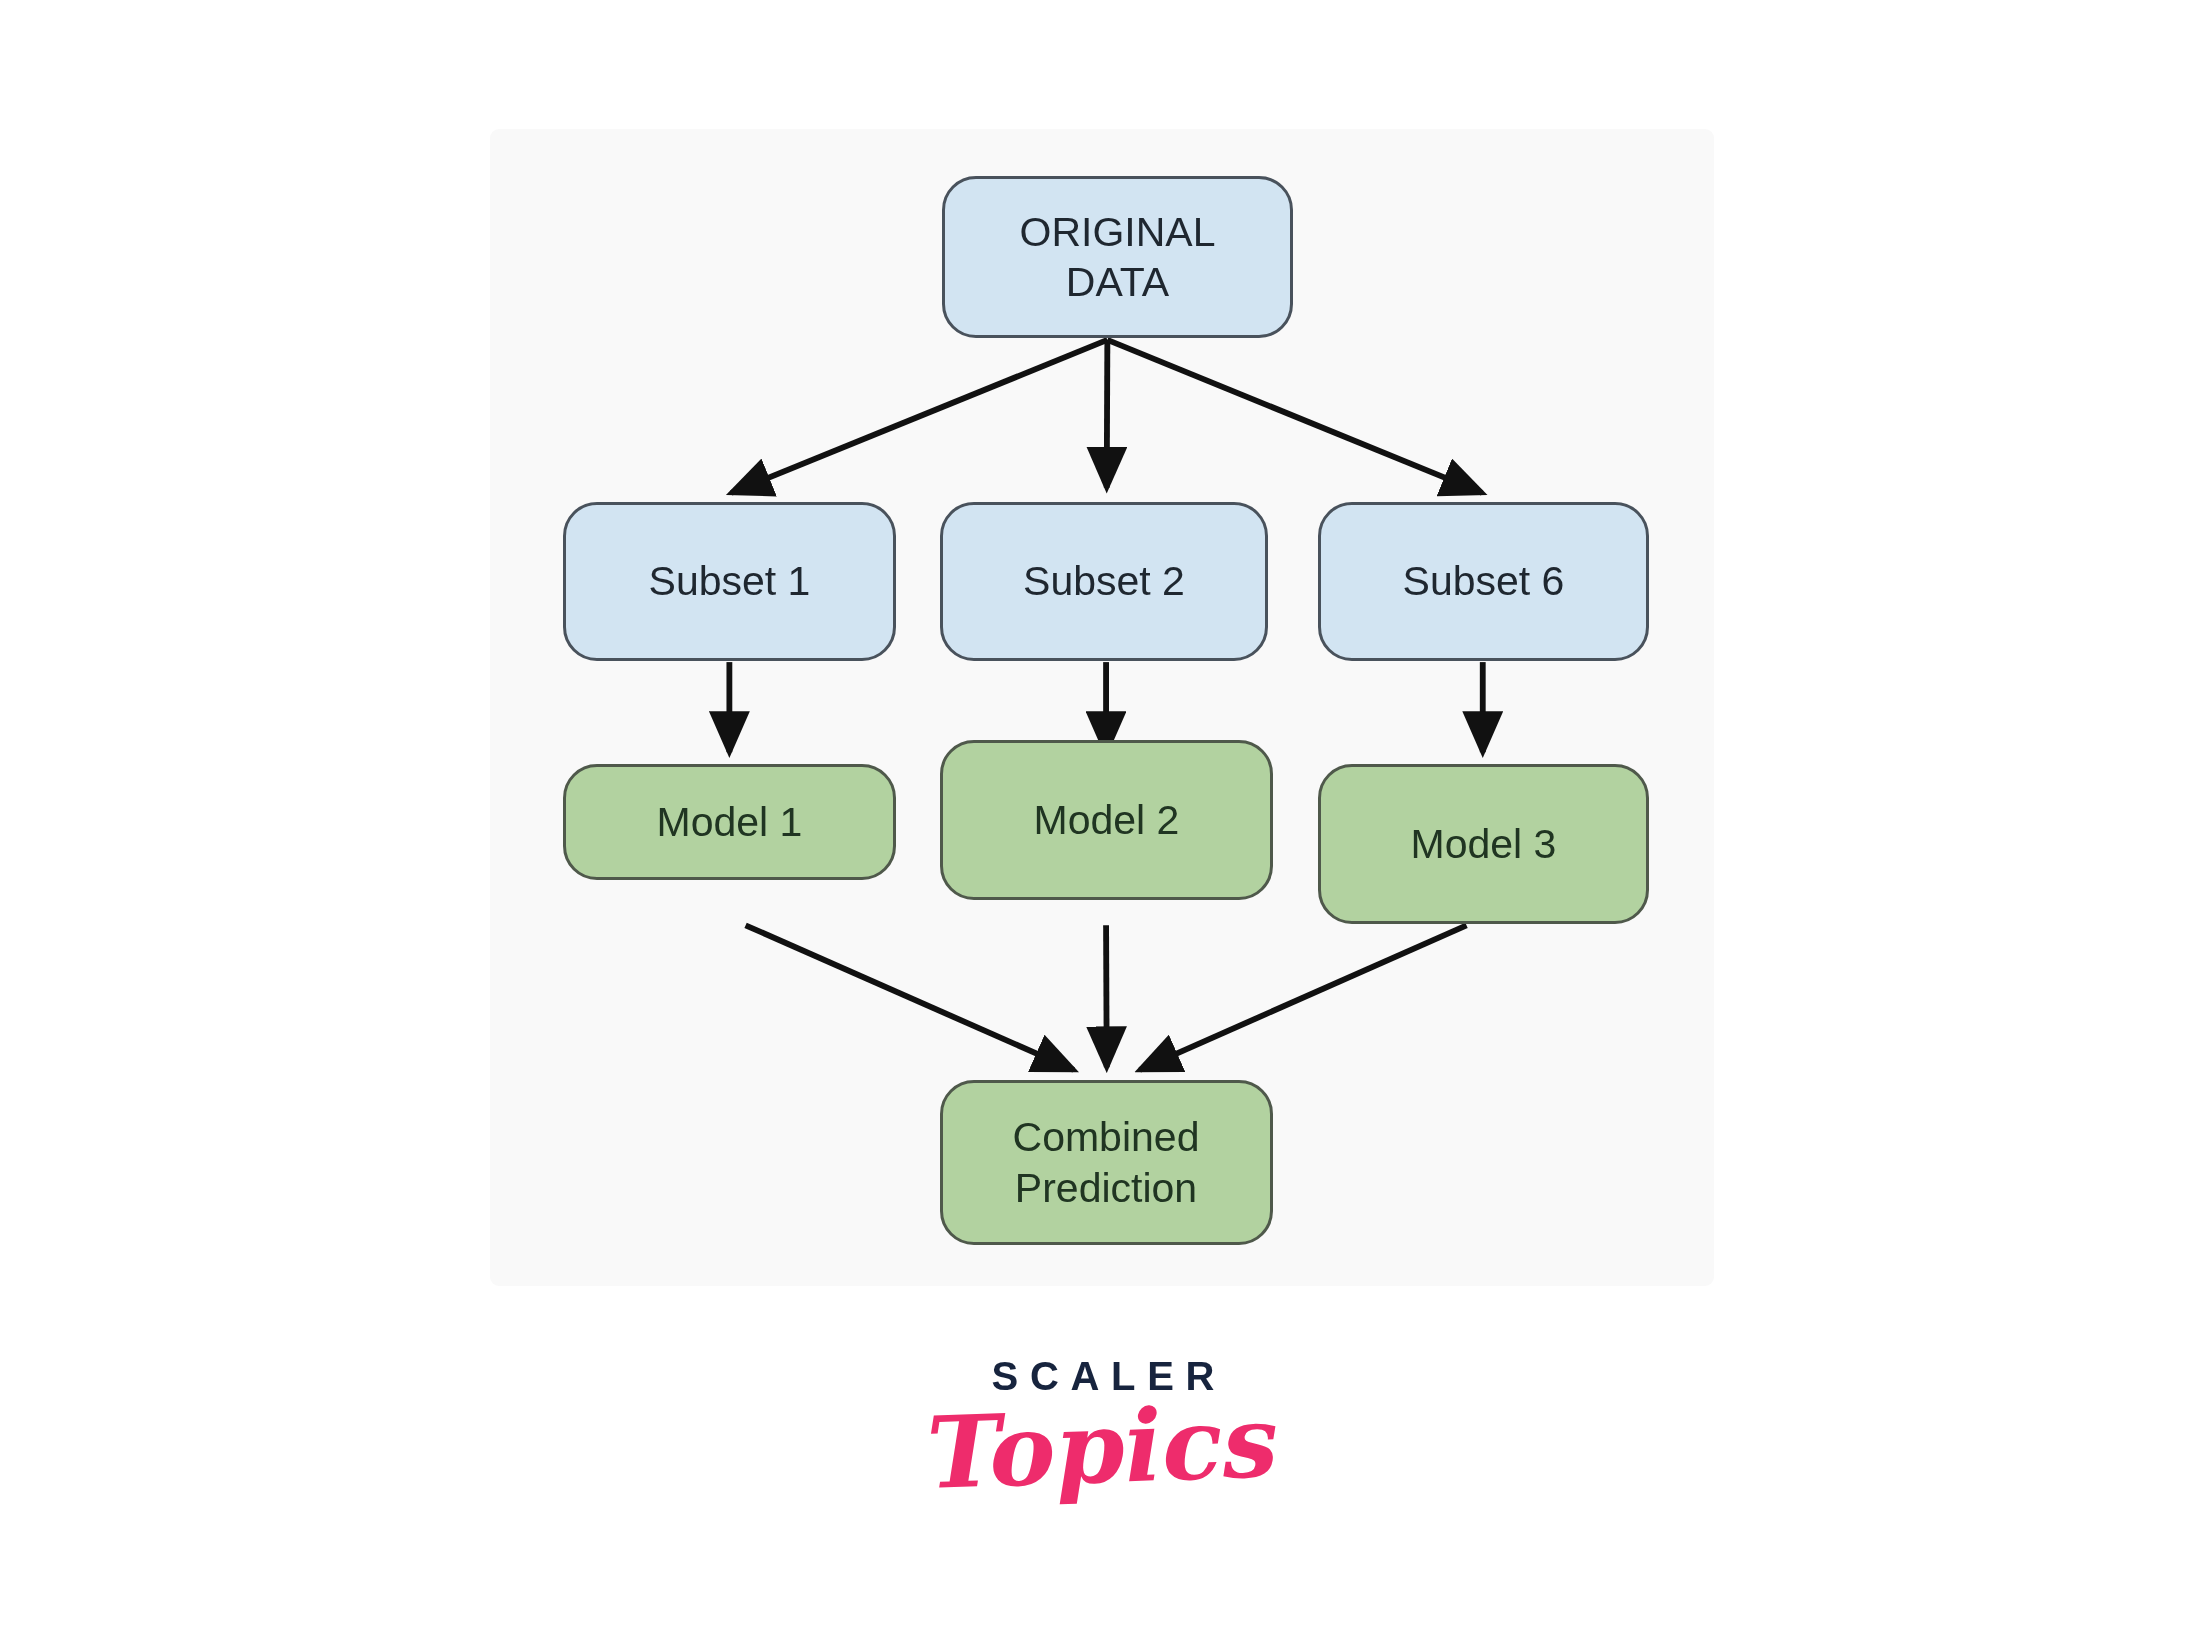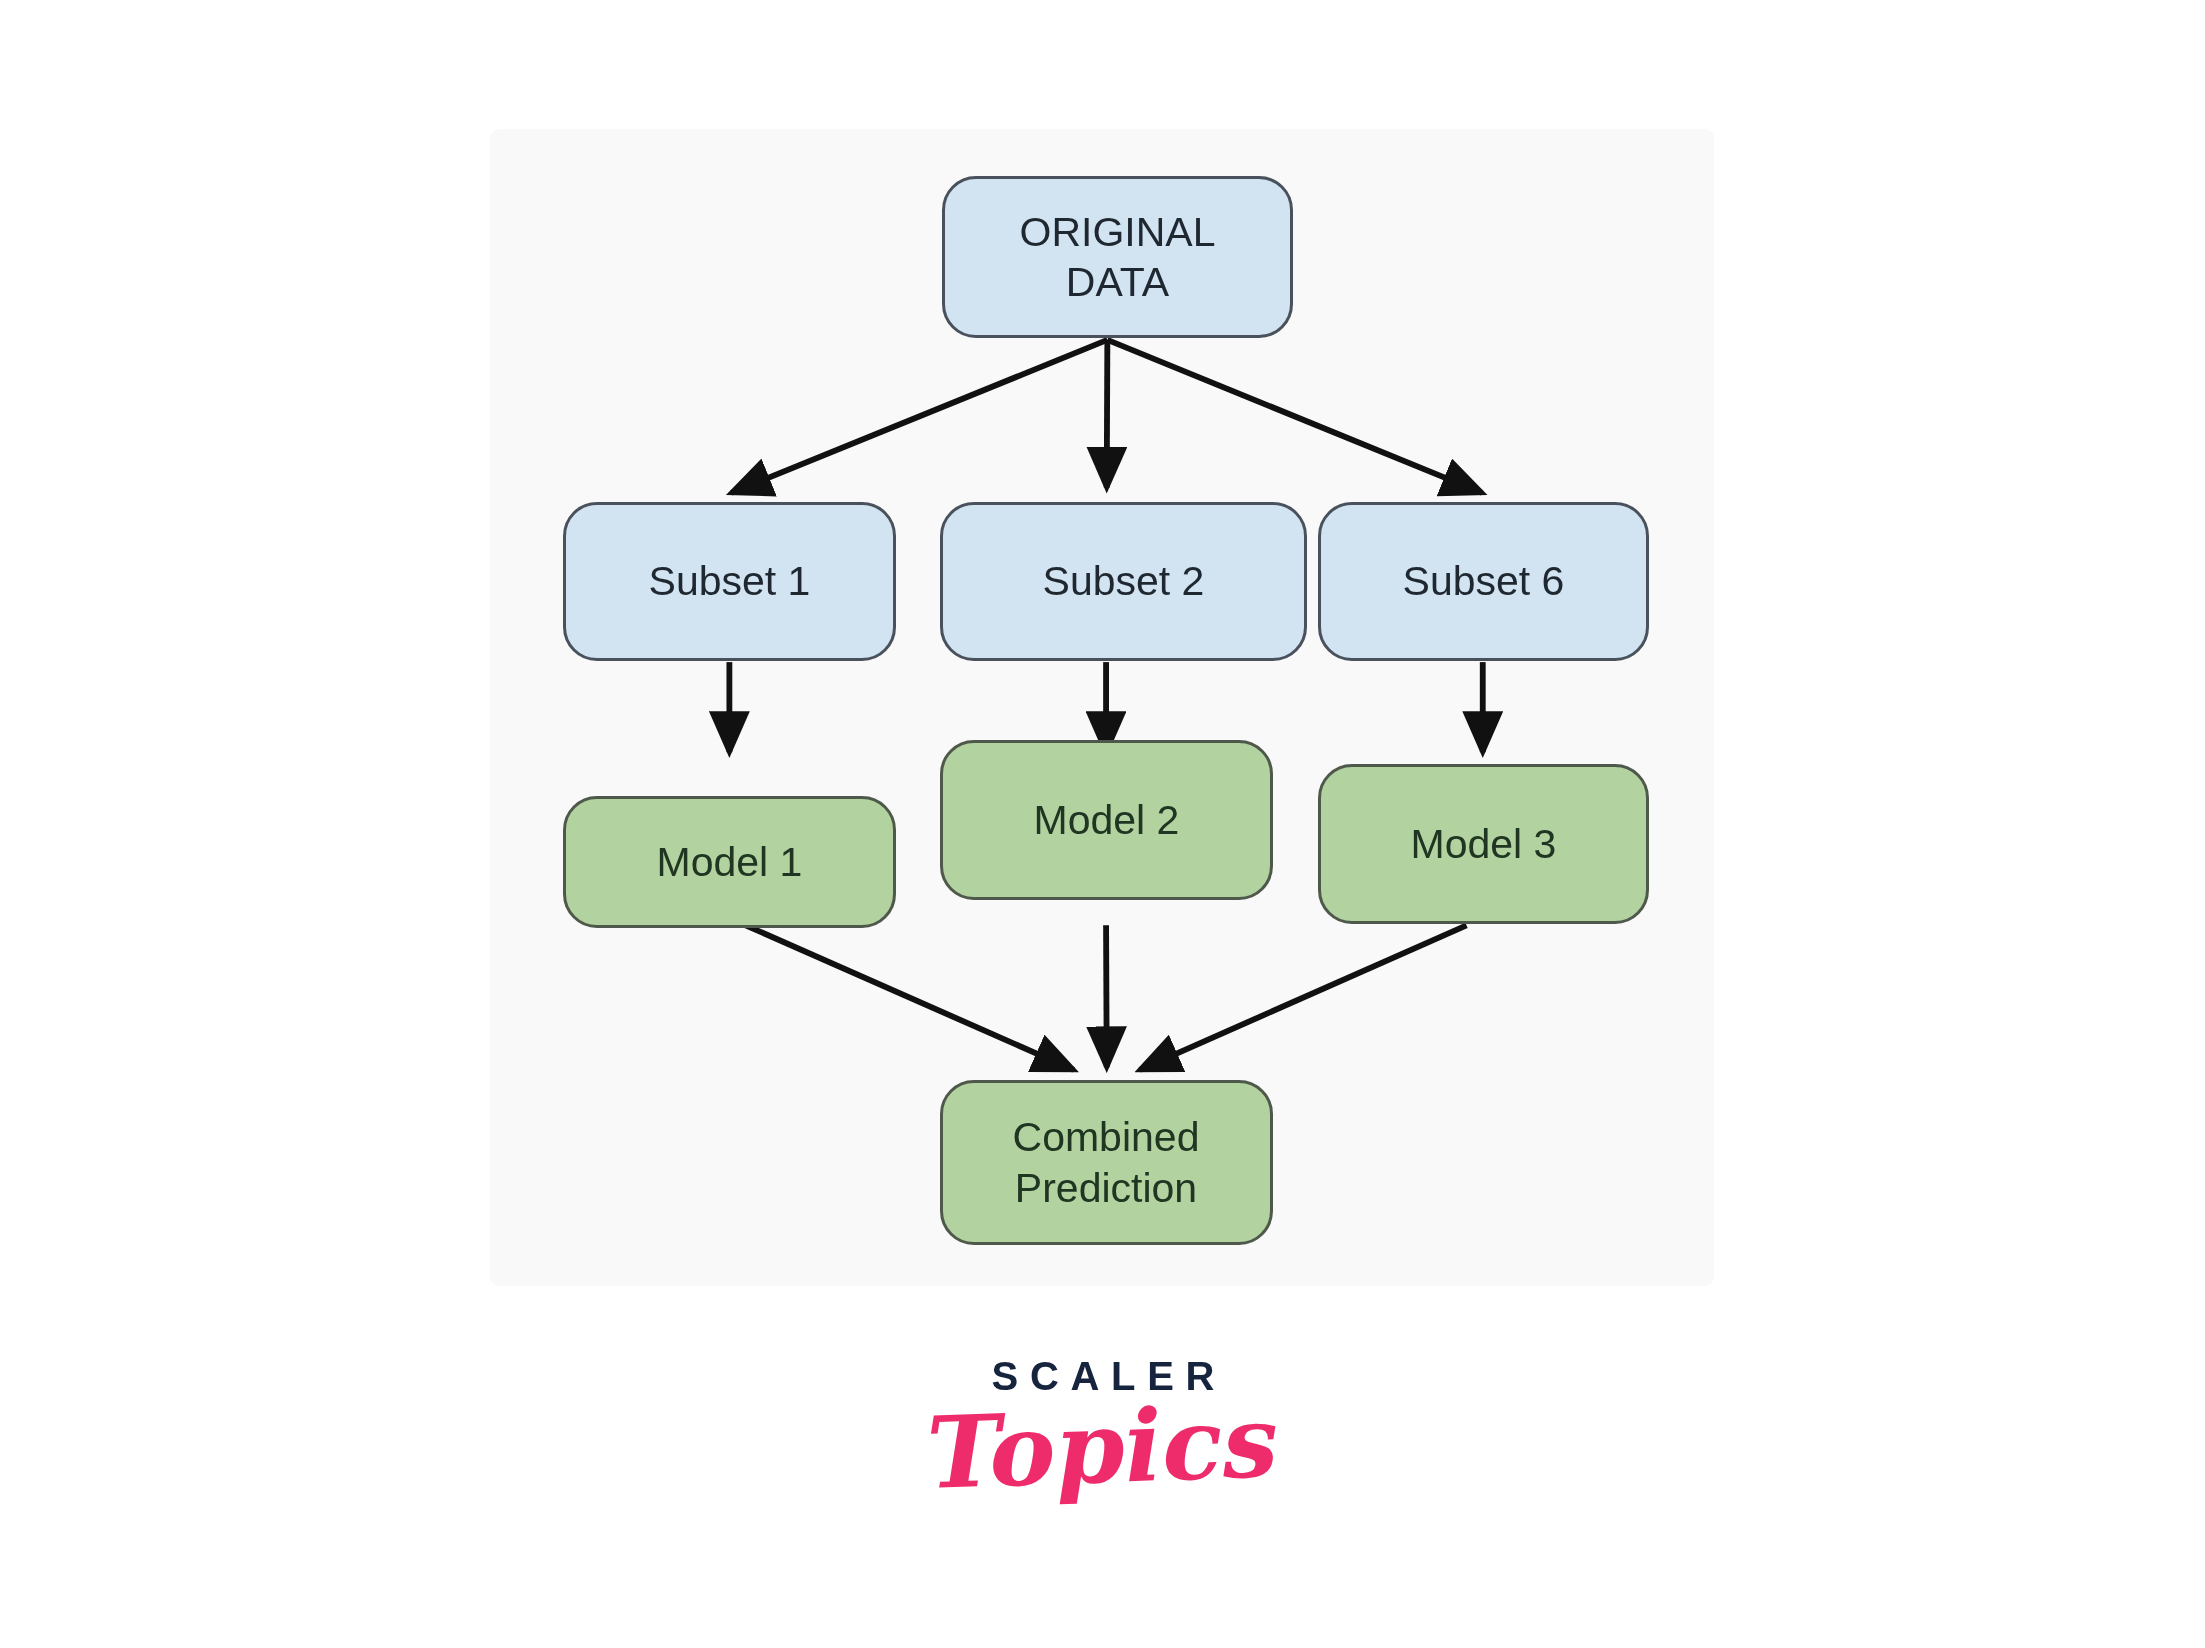--- a/index.html
+++ b/index.html
@@ -44,23 +44,23 @@
     color: #1f2730;
   }
   .node-green {
     background: #b2d2a0;
     border: 3.2px solid #4f594b;
     color: #203522;
   }
 
   .n0 { left: 942px; top: 176px;  width: 351px; height: 162px; }
   .n1 { left: 563px;  top: 502px;  width: 333px; height: 159px; }
-  .n2 { left: 940px; top: 502px;  width: 367px; height: 159px; }
+  .n2 { left: 940px; top: 502px;  width: 328px; height: 159px; }
   .n3 { left: 1318px; top: 502px;  width: 331px; height: 159px; }
-  .n4 { left: 563px;  top: 796px; width: 333px; height: 132px; }
+  .n4 { left: 563px;  top: 764px; width: 333px; height: 116px; }
   .n5 { left: 940px; top: 740px; width: 333px; height: 160px; }
   .n6 { left: 1318px; top: 764px; width: 331px; height: 160px; text-align: center; }
   .n7 { left: 940px; top: 1080px; width: 333px; height: 165px; padding-left: 26px; }
 
   
   .logo {
     position: absolute;
     left: 876px; top: 1354px; width: 454px;
     display: flex; flex-direction: column; align-items: center;
   }

